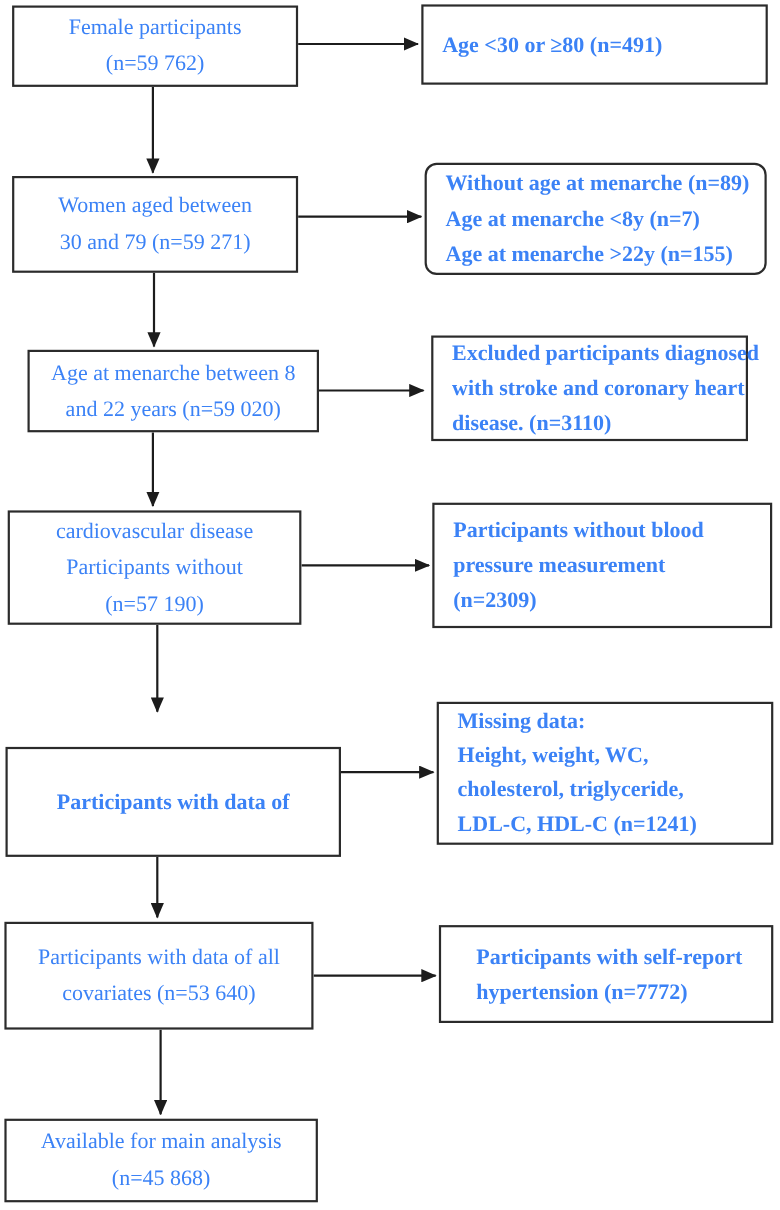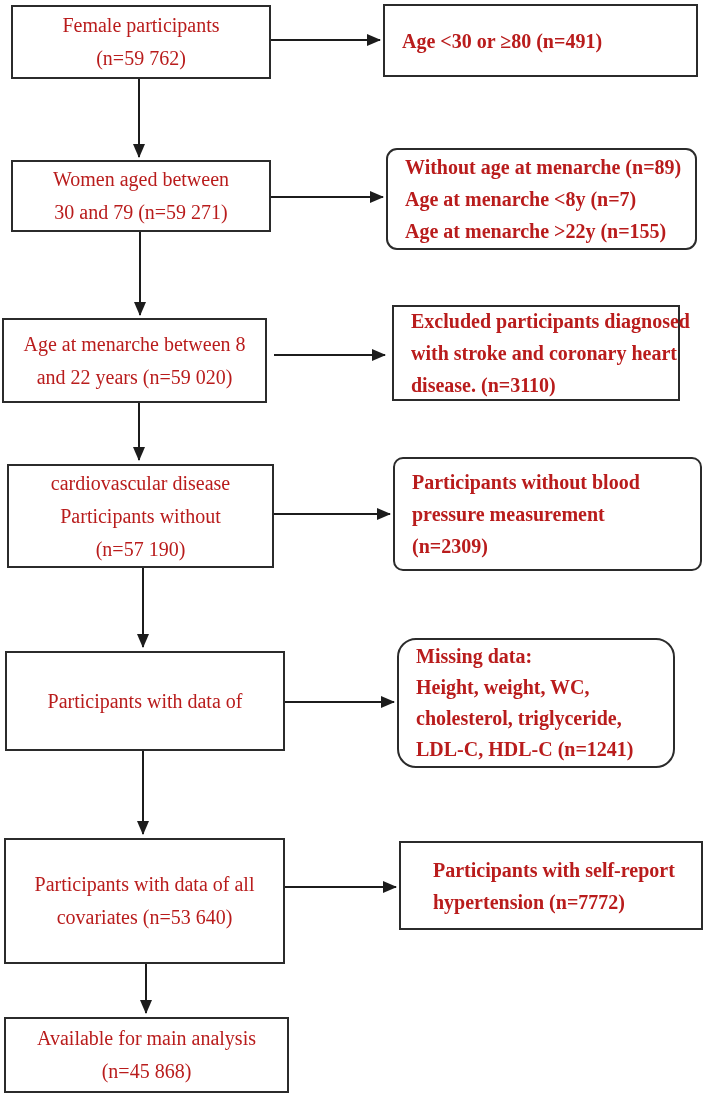--- a/index.html
+++ b/index.html
@@ -6,21 +6,21 @@
     margin: 0;
     padding: 0;
     background: #ffffff;
   }
   #canvas {
     position: relative;
     width: 709px;
     height: 1100px;
     background: #ffffff;
     font-family: "Liberation Serif", "DejaVu Serif", serif;
-    color: #b91c1c;
+    color: #3b82f6;
     overflow: hidden;
   }
   .box {
     position: absolute;
     box-sizing: border-box;
     border: 2px solid #2b2b2b;
     background: #ffffff;
     display: flex;
     flex-direction: column;
     justify-content: center;
@@ -75,41 +75,41 @@
     <line x1="274" y1="514" x2="390" y2="514" stroke="#1c1c1c" stroke-width="2" marker-end="url(#ah)"></line>
     <line x1="285" y1="702" x2="394" y2="702" stroke="#1c1c1c" stroke-width="2" marker-end="url(#ah)"></line>
     <line x1="285" y1="887" x2="396" y2="887" stroke="#1c1c1c" stroke-width="2" marker-end="url(#ah)"></line>
   </svg>
 
   <div class="box left-col" style="left:11px; top:5px; width:260px; height:74px;">
     <span class="line">Female participants</span>
     <span class="line">(n=59 762)</span>
   </div>
 
-  <div class="box left-col" style="left:11px; top:160px; width:260px; height:72px;">
+  <div class="box left-col" style="left:11px; top:160px; width:260px; height:88px;">
     <span class="line">Women aged between</span>
     <span class="line">30 and 79 (n=59 271)</span>
   </div>
 
-  <div class="box left-col" style="left:2px; top:318px; width:265px; height:85px;">
+  <div class="box left-col" style="left:25px; top:318px; width:265px; height:75px;">
     <span class="line">Age at menarche between 8</span>
     <span class="line">and 22 years (n=59 020)</span>
   </div>
 
   <div class="box left-col" style="left:7px; top:464px; width:267px; height:104px;">
     <span class="line">cardiovascular disease</span>
     <span class="line">Participants without</span>
     <span class="line">(n=57 190)</span>
   </div>
 
-  <div class="box left-col" style="left:5px; top:651px; width:280px; height:100px;">
+  <div class="box left-col" style="left:5px; top:679px; width:305px; height:100px;font-weight:bold;">
     <span class="line">Participants with data of</span>
   </div>
 
-  <div class="box left-col" style="left:4px; top:838px; width:281px; height:126px;">
+  <div class="box left-col" style="left:4px; top:838px; width:281px; height:98px;">
     <span class="line">Participants with data of all</span>
     <span class="line">covariates (n=53 640)</span>
   </div>
 
   <div class="box left-col" style="left:4px; top:1017px; width:285px; height:76px;text-align:right;">
     <span class="line">Available for main analysis</span>
     <span class="line">(n=45 868)</span>
   </div>
 
   <div class="box right-col" style="left:383px; top:4px; width:315px; height:73px;">
@@ -121,27 +121,27 @@
     <span class="line">Age at menarche &lt;8y (n=7)</span>
     <span class="line">Age at menarche &gt;22y (n=155)</span>
   </div>
 
   <div class="box right-col" style="left:392px; top:305px; width:288px; height:96px;">
     <span class="line">Excluded participants diagnosed</span>
     <span class="line">with stroke and coronary heart</span>
     <span class="line">disease. (n=3110)</span>
   </div>
 
-  <div class="box right-col" style="left:393px; top:457px; width:309px; height:114px;border-radius:10px;">
+  <div class="box right-col" style="left:393px; top:457px; width:309px; height:114px;">
     <span class="line">Participants without blood</span>
     <span class="line">pressure measurement</span>
     <span class="line">(n=2309)</span>
   </div>
 
-  <div class="box right-col" style="left:397px; top:638px; width:278px; height:130px; line-height:31px;border-radius:19px;">
+  <div class="box right-col" style="left:397px; top:638px; width:306px; height:130px; line-height:31px;">
     <span class="line">Missing data:</span>
     <span class="line">Height, weight, WC,</span>
     <span class="line">cholesterol, triglyceride,</span>
     <span class="line">LDL-C, HDL-C (n=1241)</span>
   </div>
 
   <div class="box right-col" style="left:399px; top:841px; width:304px; height:89px;padding-left:32px;">
     <span class="line">Participants with self-report</span>
     <span class="line">hypertension (n=7772)</span>
   </div>

